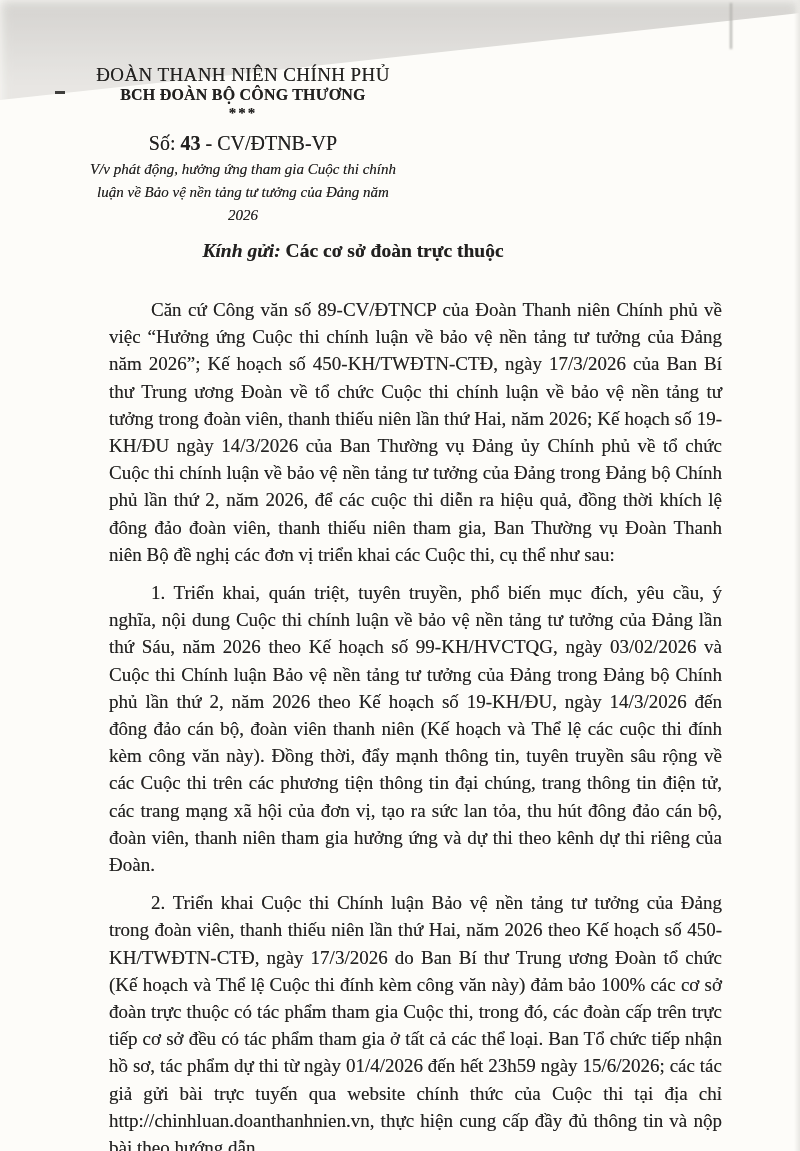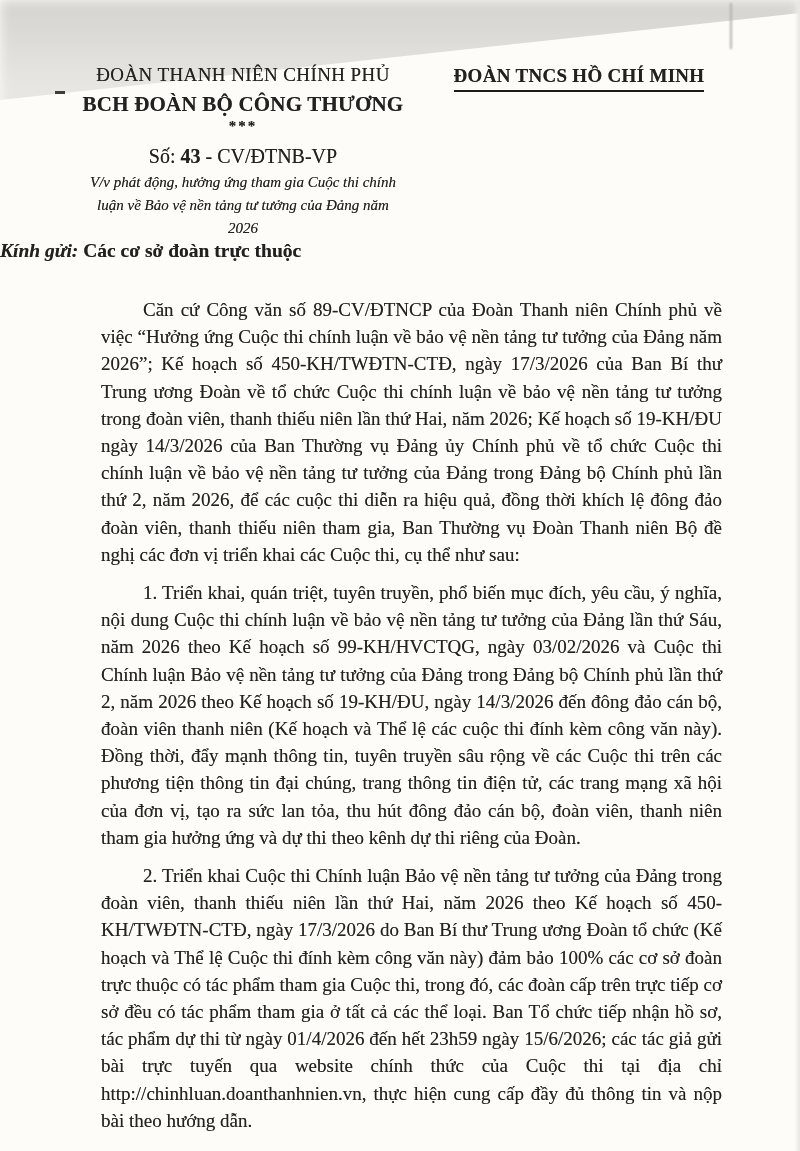--- a/index.html
+++ b/index.html
@@ -32,49 +32,49 @@
   .scan-edge-right {
     position: absolute; right: 0; top: 0; width: 6px; height: 1151px;
     background: linear-gradient(to left, #e8e7e3, rgba(253,252,249,0));
   }
 
   
   .header { position: absolute; top: 64px; left: 0; width: 800px;
             text-shadow: 0 0 .5px rgba(20,20,20,.55); }
   .header-left { position: absolute; left: 80px; top: 0; width: 326px; text-align: center; }
   .org-parent { font-size: 19px; font-weight: 400; letter-spacing: .4px; color: #232220; }
-  .org-name   { font-size: 21px; font-weight: 700; letter-spacing: .2px; margin-top: 6px; }
+  .org-name   { font-size: 16px; font-weight: 700; letter-spacing: .2px; margin-top: 0; }
   .stars      { font-size: 15px; font-weight: 700; letter-spacing: 2px; line-height: 14px; margin-top: 2px; }
   .doc-no     { font-size: 20px; margin-top: 12px; }
   .doc-no b   { font-weight: 700; font-family: Liberation Serif, serif; }
   .subject    { font-style: italic; font-size: 15px; line-height: 23px; margin-top: 3px; padding: 0 10px; }
 
   .header-right { position: absolute; left: 428px; top: 1px; width: 302px; text-align: center; }
   .org-title {
     display: inline-block; font-size: 19px; font-weight: 700; letter-spacing: .3px;
     padding-bottom: 3px; border-bottom: 2px solid #1c1b1a;
   }
   .place-date { font-style: italic; font-size: 17.5px; margin-top: 13px; }
 
   
   .recipient {
     position: absolute; top: 240px; left: 0; width: 706px;
-    text-align: left; font-size: 19.5px;
+    text-align: center; font-size: 19.5px;
     text-shadow: 0 0 .5px rgba(20,20,20,.5);
   }
   .rec-label { font-weight: 700; font-style: italic; }
   .rec-value { font-weight: 700; }
 
   
   .body-text {
     position: absolute; top: 296px; left: 101px; width: 621px;
     font-size: 19px; line-height: 27.2px; text-align: justify;
     color: #242322; text-shadow: 0 0 .45px rgba(25,25,25,.5);
   }
-  .para { margin: 0 0 11px 0; text-indent: 42px; }
+  .para { margin: 0 0 11px 8px; text-indent: 42px; }
   .seg-normal { }
   .seg-italic { }
   .seg-underline { text-underline-offset: 2px; }
 </style>
 </head>
 <body>
 
 <div class="page">
 
   <div class="scan-band"></div>
@@ -84,21 +84,20 @@
 
   <div class="header">
     <div class="header-left">
       <div class="org-parent">ĐOÀN THANH NIÊN CHÍNH PHỦ</div>
       <div class="org-name">BCH ĐOÀN BỘ CÔNG THƯƠNG</div>
       <div class="stars">***</div>
       <div class="doc-no"><span>Số:</span> <b>43</b> <span>- CV/ĐTNB-VP</span></div>
       <div class="subject">V/v phát động, hưởng ứng tham gia Cuộc thi chính luận về Bảo vệ nền tảng tư tưởng của Đảng năm 2026</div>
     </div>
     <div class="header-right">
-      <div><span class="org-title">ĐOÀN TNCS HỒ CHÍ MINH</span></div>
     </div>
   </div>
 
   <div class="recipient">
     <span class="rec-label">Kính gửi:</span>
     <span class="rec-value">Các cơ sở đoàn trực thuộc</span>
   </div>
 
   <div class="body-text">
     <p class="para"><span class="seg-normal">Căn cứ Công văn số 89-CV/ĐTNCP của Đoàn Thanh niên Chính phủ về việc “Hưởng ứng Cuộc thi chính luận về bảo vệ nền tảng tư tưởng của Đảng năm 2026”; Kế hoạch số 450-KH/TWĐTN-CTĐ, ngày 17/3/2026 của Ban Bí thư Trung ương Đoàn về tổ chức Cuộc thi chính luận về bảo vệ nền tảng tư tưởng trong đoàn viên, thanh thiếu niên lần thứ Hai, năm 2026; Kế hoạch số 19-KH/ĐU ngày 14/3/2026 của Ban Thường vụ Đảng ủy Chính phủ về tổ chức Cuộc thi chính luận về bảo vệ nền tảng tư tưởng của Đảng trong Đảng bộ Chính phủ lần thứ 2, năm 2026, để các cuộc thi diễn ra hiệu quả, đồng thời khích lệ đông đảo đoàn viên, thanh thiếu niên tham gia, Ban Thường vụ Đoàn Thanh niên Bộ đề nghị các đơn vị triển khai các Cuộc thi, cụ thể như sau:</span></p>

